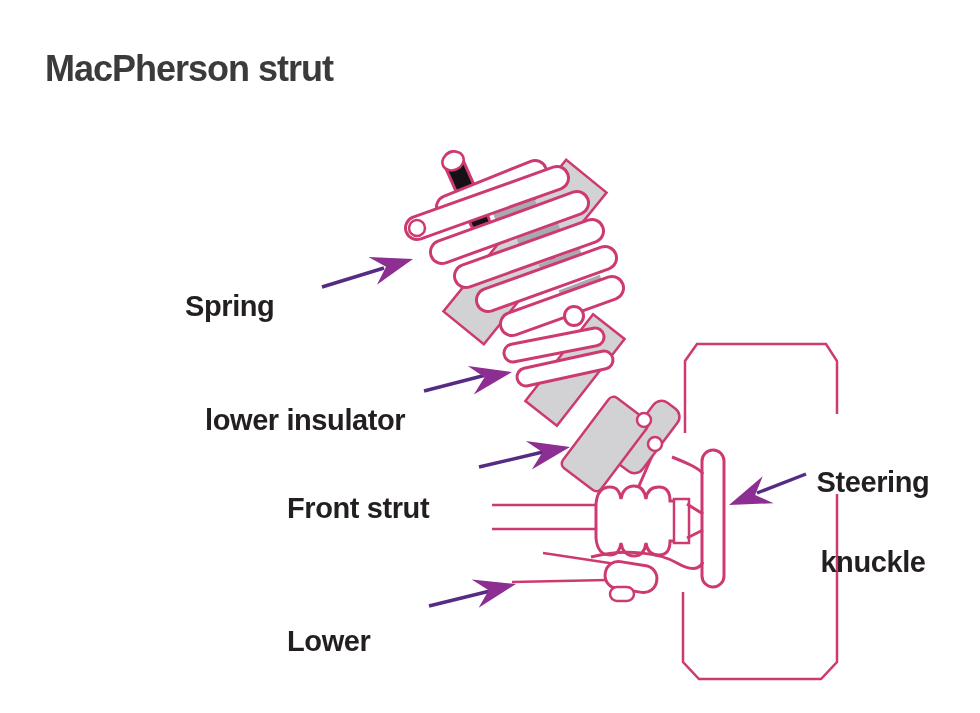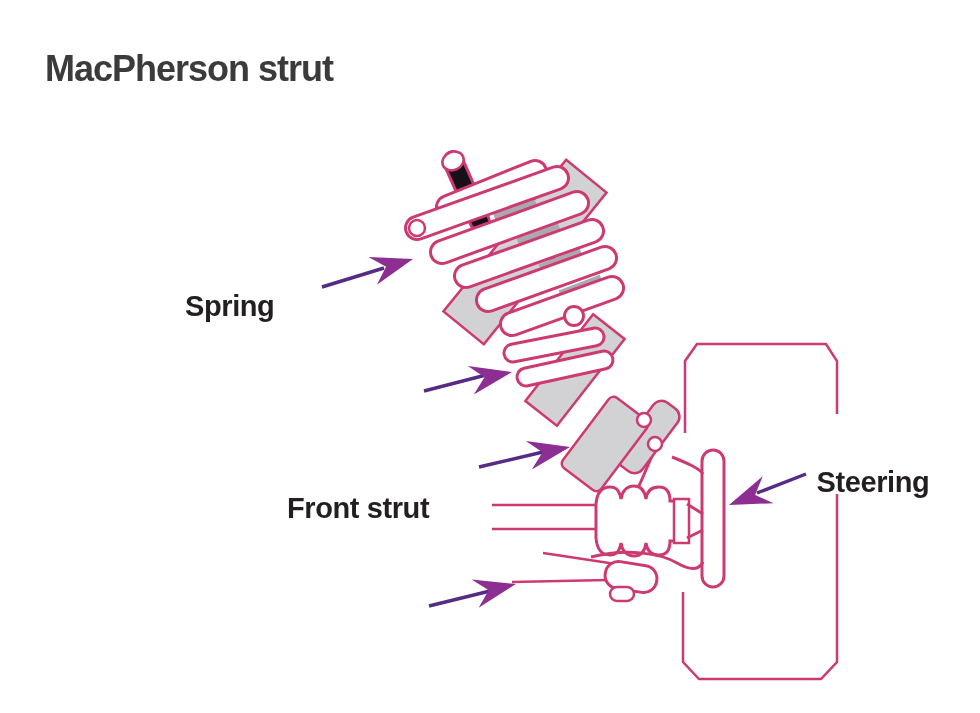--- a/index.html
+++ b/index.html
@@ -162,26 +162,29 @@
     </g>
   </svg>
 
   <h1 class="page-title">MacPherson strut</h1>
 
   <div class="lbl lbl-spring">
     <span>Spring</span>
   </div>
 
   <div class="lbl lbl-insulator">
+    <span>lower insulator</span>
   </div>
 
   <div class="lbl lbl-front-strut">
     <span>Front strut</span>
   </div>
 
   <div class="lbl lbl-steering">
     <span>Steering</span>
+    <span>knuckle</span>
   </div>
 
   <div class="lbl lbl-lower-arm">
+    <span>Lower</span>
   </div>
 
 </div>
 
 </body></html>

